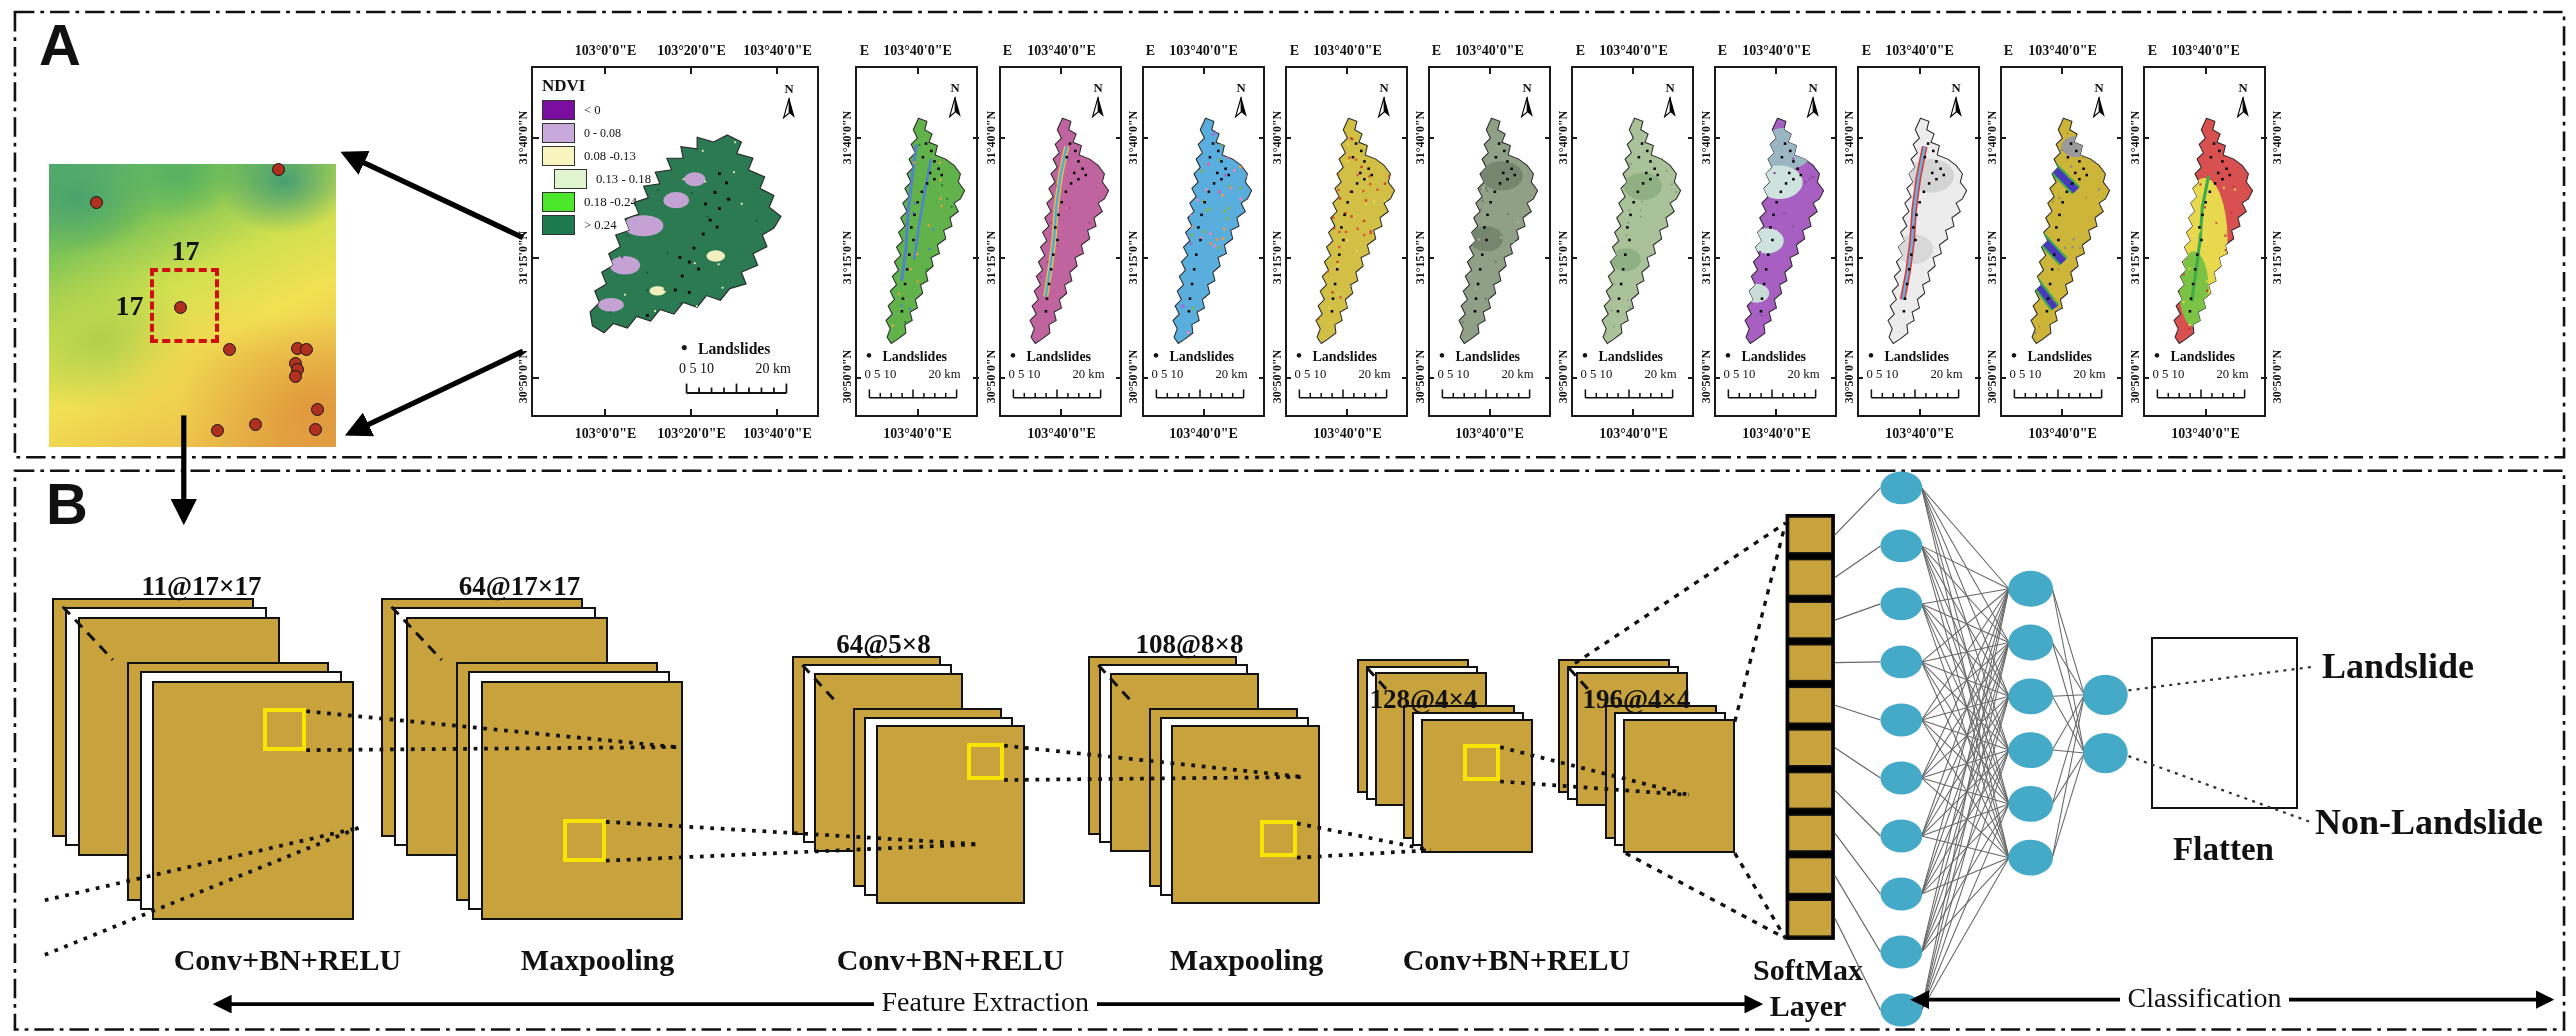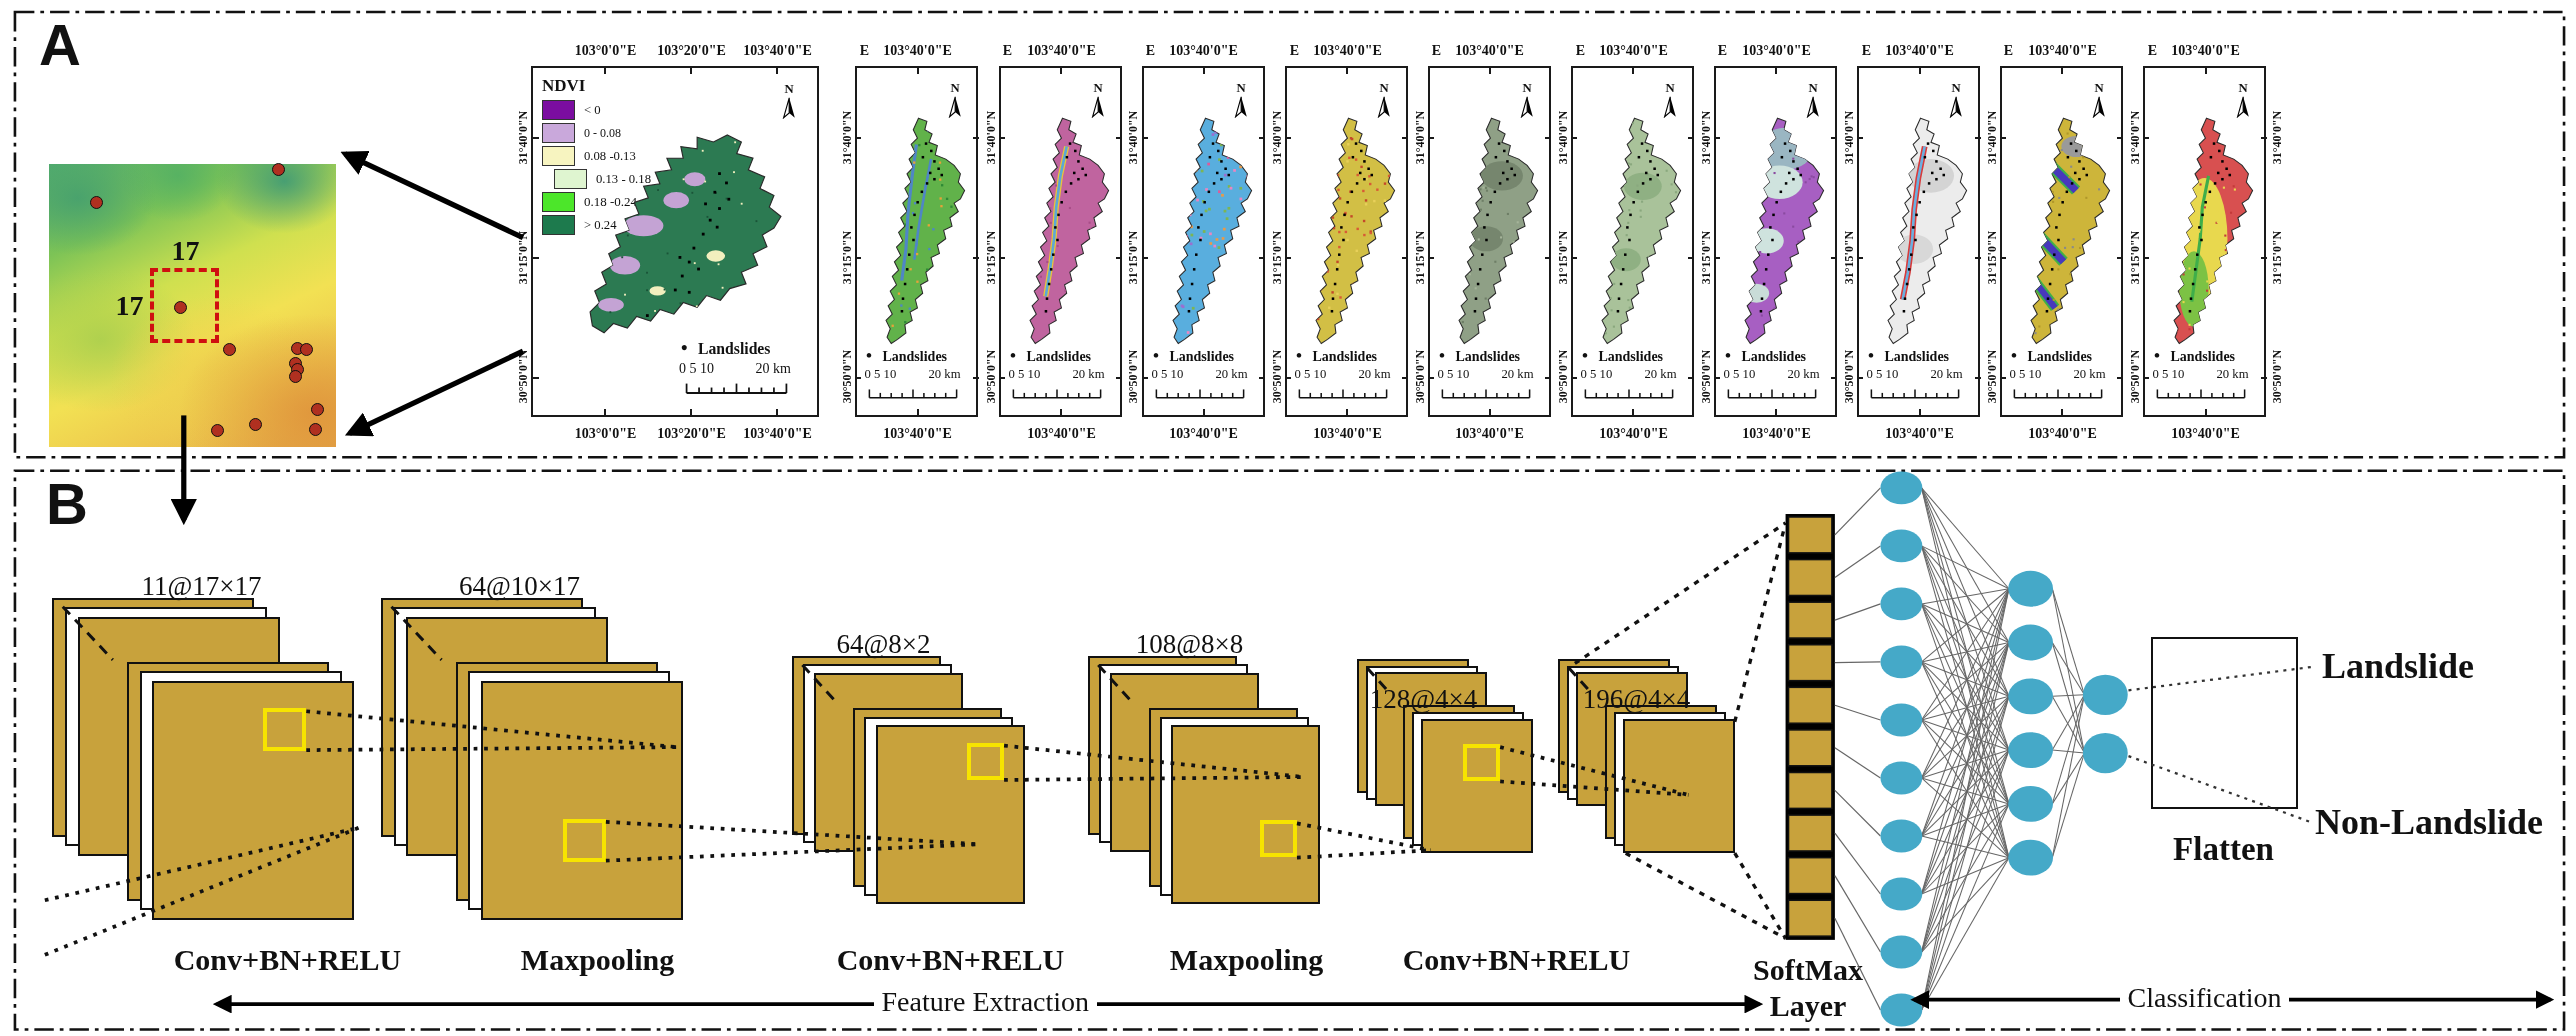--- a/index.html
+++ b/index.html
@@ -3,21 +3,21 @@
 <meta charset="utf-8">
 <style>
   html,body{margin:0;padding:0;background:#fff;}
   #fig{position:relative;width:2576px;height:1037px;background:#fff;overflow:hidden;
        font-family:"Liberation Serif","DejaVu Serif",serif;color:#111;}
   .abs{position:absolute;}
   .panel-letter{font-family:"Liberation Sans","DejaVu Sans",sans-serif;font-weight:bold;font-size:58px;line-height:1;}
   .lon-label{position:absolute;font-size:14px;font-weight:bold;text-align:center;white-space:nowrap;}
   .lat-label{position:absolute;font-size:12px;font-weight:bold;white-space:nowrap;transform:rotate(-90deg);transform-origin:center;text-align:center;}
   .tick{position:absolute;background:#1a1a1a;}
-  .stage-title{position:absolute;font-weight:normal;font-size:27px;text-align:center;white-space:nowrap;}
+  .stage-title{position:absolute;font-weight:bold;font-size:27px;text-align:center;white-space:nowrap;}
   .stage-caption{position:absolute;font-weight:bold;font-size:30px;text-align:center;white-space:nowrap;}
   .sheet{position:absolute;box-sizing:border-box;border:2.2px solid #111;}
   .kernel{position:absolute;box-sizing:border-box;border:4.5px solid #f7e400;}
   .arrow-text{position:absolute;font-size:28px;background:#fff;padding:0 7.5px;white-space:nowrap;}
   .prob{position:absolute;color:#fff;font-size:34px;text-align:center;width:82px;}
   .cls-label{position:absolute;font-weight:bold;font-size:36px;white-space:nowrap;}
   .flat-label{position:absolute;font-weight:bold;font-size:30px;text-align:center;white-space:nowrap;}
   .dot{position:absolute;border-radius:50%;box-sizing:border-box;}
   svg{display:block;}
 </style>
@@ -1720,32 +1720,32 @@
       <div class="stage-caption" style="position: absolute; left: 123px; top: 943px; width: 329px;">Conv+BN+RELU</div>
       <div style="position: absolute; left: 0px; top: 0px;">
         <div class="sheet abs" style="position: absolute; left: 381px; top: 598px; width: 202px; height: 239px; background: rgb(200, 162, 60);"></div>
         <div class="sheet abs" style="position: absolute; left: 394px; top: 607px; width: 202px; height: 239px; background: rgb(255, 255, 255);"></div>
         <div class="sheet abs" style="position: absolute; left: 406px; top: 617px; width: 202px; height: 239px; background: rgb(200, 162, 60);"></div>
         <div class="sheet abs" style="position: absolute; left: 456px; top: 662px; width: 202px; height: 239px; background: rgb(200, 162, 60);"></div>
         <div class="sheet abs" style="position: absolute; left: 468px; top: 671px; width: 202px; height: 239px; background: rgb(255, 255, 255);"></div>
         <div class="sheet abs" style="position: absolute; left: 481px; top: 681px; width: 202px; height: 239px; background: rgb(200, 162, 60);"></div>
         <div class="kernel abs" style="position: absolute; left: 563px; top: 819px; width: 43px; height: 43px;"></div>
       </div>
-      <div class="stage-title" style="position: absolute; left: 400px; top: 571px; width: 239px;">64@10×17</div>
+      <div class="stage-title" style="position: absolute; left: 400px; top: 571px; width: 239px;">64@17×17</div>
       <div class="stage-caption" style="position: absolute; left: 433px; top: 943px; width: 329px;">Maxpooling</div>
       <div style="position: absolute; left: 0px; top: 0px;">
         <div class="sheet abs" style="position: absolute; left: 792px; top: 656px; width: 149px; height: 179px; background: rgb(200, 162, 60);"></div>
         <div class="sheet abs" style="position: absolute; left: 803px; top: 664px; width: 149px; height: 179px; background: rgb(255, 255, 255);"></div>
         <div class="sheet abs" style="position: absolute; left: 814px; top: 673px; width: 149px; height: 179px; background: rgb(200, 162, 60);"></div>
         <div class="sheet abs" style="position: absolute; left: 853px; top: 708px; width: 149px; height: 179px; background: rgb(200, 162, 60);"></div>
         <div class="sheet abs" style="position: absolute; left: 864px; top: 717px; width: 149px; height: 179px; background: rgb(255, 255, 255);"></div>
         <div class="sheet abs" style="position: absolute; left: 876px; top: 725px; width: 149px; height: 179px; background: rgb(200, 162, 60);"></div>
         <div class="kernel abs" style="position: absolute; left: 967px; top: 743px; width: 37px; height: 37px;"></div>
       </div>
-      <div class="stage-title" style="position: absolute; left: 764px; top: 629px; width: 239px;">64@8×2</div>
+      <div class="stage-title" style="position: absolute; left: 764px; top: 629px; width: 239px;">64@5×8</div>
       <div class="stage-caption" style="position: absolute; left: 786px; top: 943px; width: 329px;">Conv+BN+RELU</div>
       <div style="position: absolute; left: 0px; top: 0px;">
         <div class="sheet abs" style="position: absolute; left: 1088px; top: 656px; width: 149px; height: 179px; background: rgb(200, 162, 60);"></div>
         <div class="sheet abs" style="position: absolute; left: 1099px; top: 664px; width: 149px; height: 179px; background: rgb(255, 255, 255);"></div>
         <div class="sheet abs" style="position: absolute; left: 1110px; top: 673px; width: 149px; height: 179px; background: rgb(200, 162, 60);"></div>
         <div class="sheet abs" style="position: absolute; left: 1149px; top: 708px; width: 149px; height: 179px; background: rgb(200, 162, 60);"></div>
         <div class="sheet abs" style="position: absolute; left: 1160px; top: 717px; width: 149px; height: 179px; background: rgb(255, 255, 255);"></div>
         <div class="sheet abs" style="position: absolute; left: 1171px; top: 725px; width: 149px; height: 179px; background: rgb(200, 162, 60);"></div>
         <div class="kernel abs" style="position: absolute; left: 1260px; top: 820px; width: 37px; height: 37px;"></div>
       </div>

